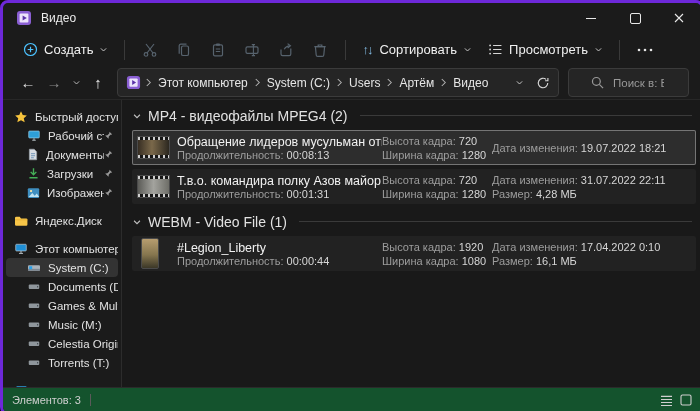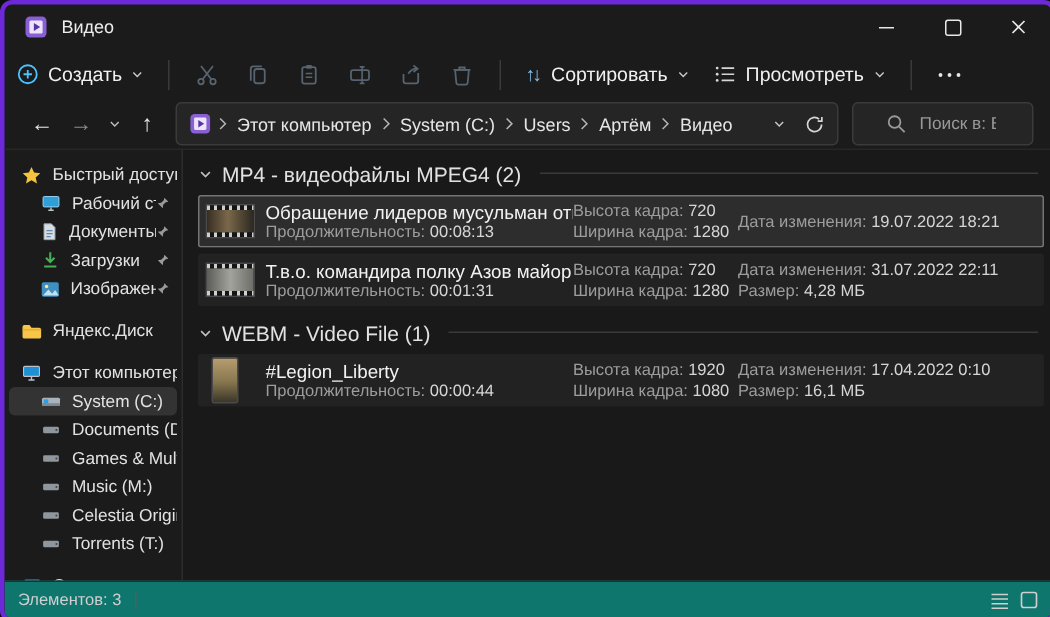--- a/index.html
+++ b/index.html
@@ -7,21 +7,21 @@
           border-radius:8px;overflow:hidden;color:#e8e8e8;}
   
   .titlebar{position:absolute;top:0;left:0;right:0;height:30px;display:flex;align-items:center;}
   .app-icon{margin-left:13px;display:flex;}
   .win-title{margin-left:9px;font-size:12px;color:#ececec;}
   .win-controls{margin-left:auto;display:flex;height:100%;}
   .win-btn{width:44px;height:100%;display:flex;align-items:center;justify-content:center;}
   .min-glyph{width:10px;height:1px;background:#e8e8e8;display:block;}
   .max-glyph{width:9px;height:9px;border:1px solid #e8e8e8;border-radius:2px;display:block;}
   
-  .toolbar{position:absolute;top:30px;left:0;right:0;height:33px;display:flex;align-items:center;padding-left:0;}
+  .toolbar{position:absolute;top:30px;left:0;right:0;height:33px;display:flex;align-items:center;padding-left:12px;}
   .tb-btn{display:flex;align-items:center;gap:6px;padding:5px 8px;border-radius:4px;font-size:13px;color:#f0f0f0;}
   .tb-iconbtn{width:34px;height:24px;display:flex;align-items:center;justify-content:center;}
   .tb-sep{width:1px;height:20px;background:#3a3a3a;margin:0 8px;}
   .sort-glyph{font-size:13px;color:#86bfe8;letter-spacing:-2px;margin-right:2px;}
   .chev{display:flex;color:#c8c8c8;}
   
   .addressrow{position:absolute;top:63px;left:0;right:0;height:33px;display:flex;align-items:center;
               padding:0 12px;border-bottom:1px solid #272727;}
   .nav-glyph{font-size:15px;color:#e4e4e4;width:26px;text-align:center;}
   .nav-glyph.dim{color:#8b8b8b;}
@@ -65,21 +65,21 @@
   .name-zone{width:205px;flex:none;overflow:hidden;}
   .file-name{font-size:12.5px;color:#f2f2f2;white-space:nowrap;overflow:hidden;}
   .detail-line{font-size:11px;margin-top:0;white-space:nowrap;}
   .dl-label{color:#9d9d9d;}
   .dl-value{color:#d6d6d6;}
   .col2{width:110px;flex:none;}
   .col3{flex:1;}
   .col2 .detail-line,.col3 .detail-line{margin-top:0;line-height:14px;}
   
   .statusbar{position:absolute;left:0;right:0;bottom:0;height:24px;border-top:1px solid #2b2b2b;
-             display:flex;align-items:center;padding:0 9px;background:#0f766e;margin-top:16px;}
+             display:flex;align-items:center;padding:0 9px;background:#14532d;margin-top:16px;}
   .status-text{font-size:11px;color:#cfcfcf;}
   .status-div{width:1px;height:12px;background:#5a5a5a;margin-left:9px;}
   .status-icons{margin-left:auto;display:flex;gap:7px;align-items:center;}
   svg{display:block;}
 </style>
 </head>
 <body>
 
 <div class="window">
 

